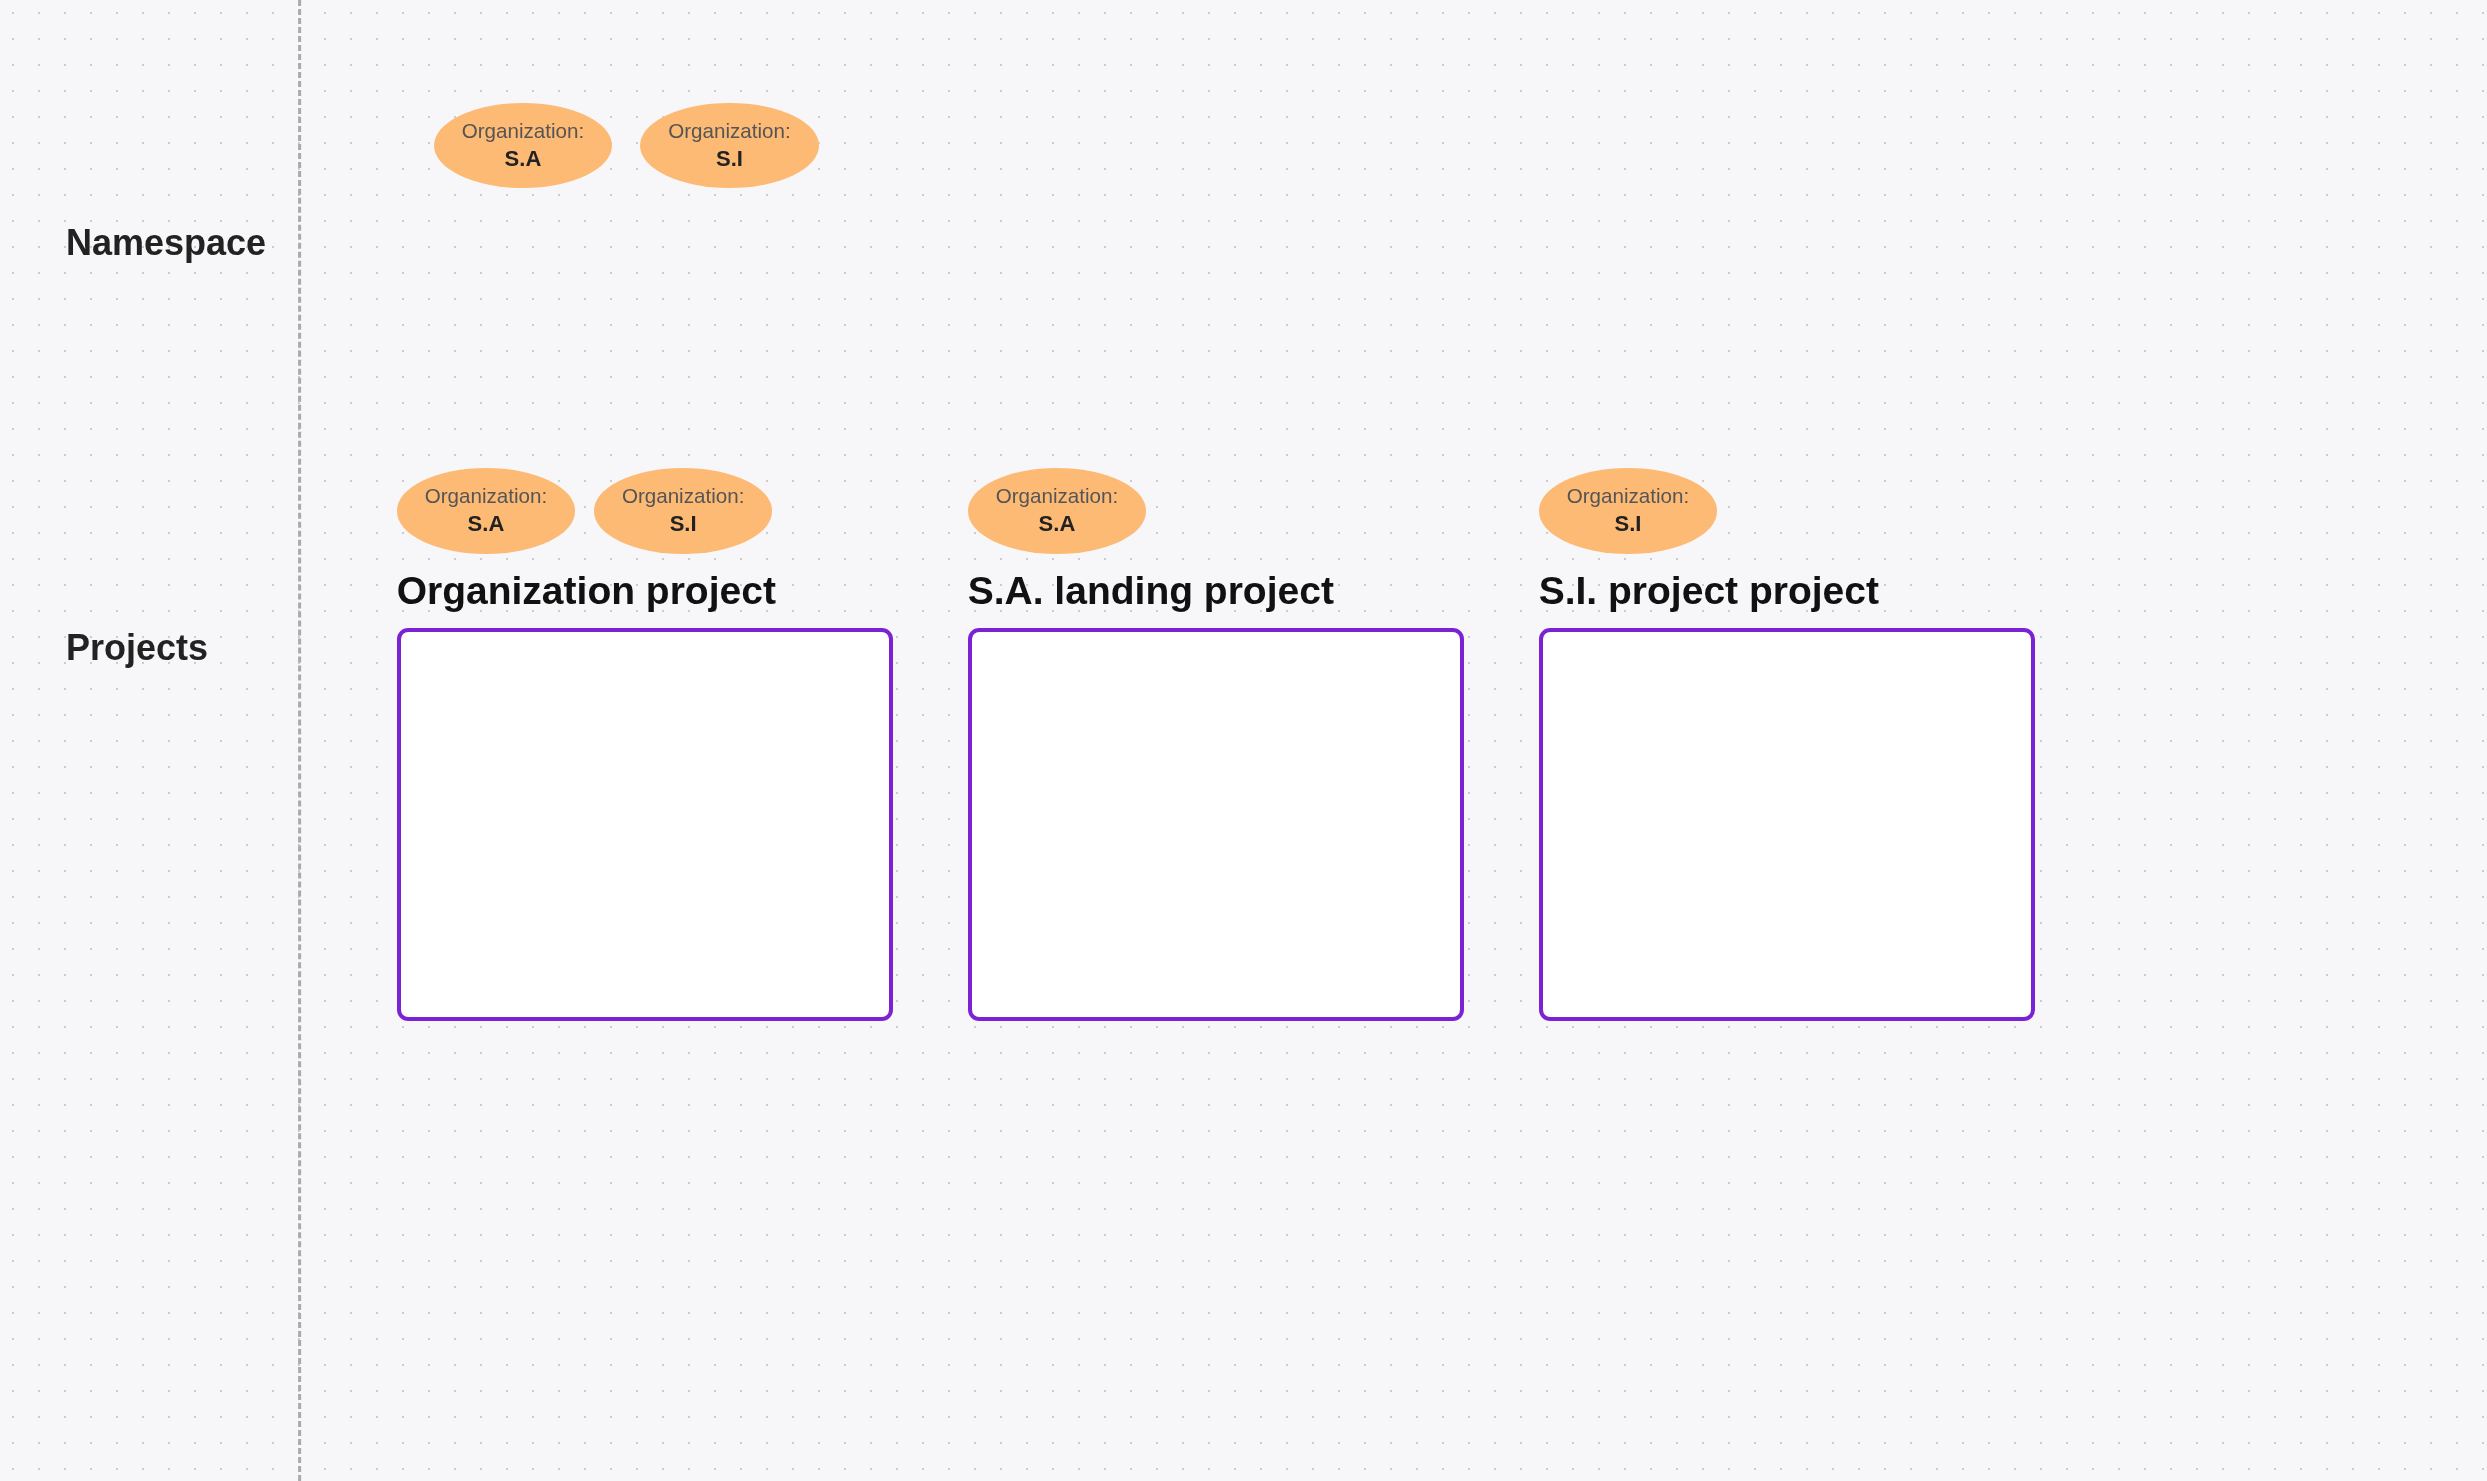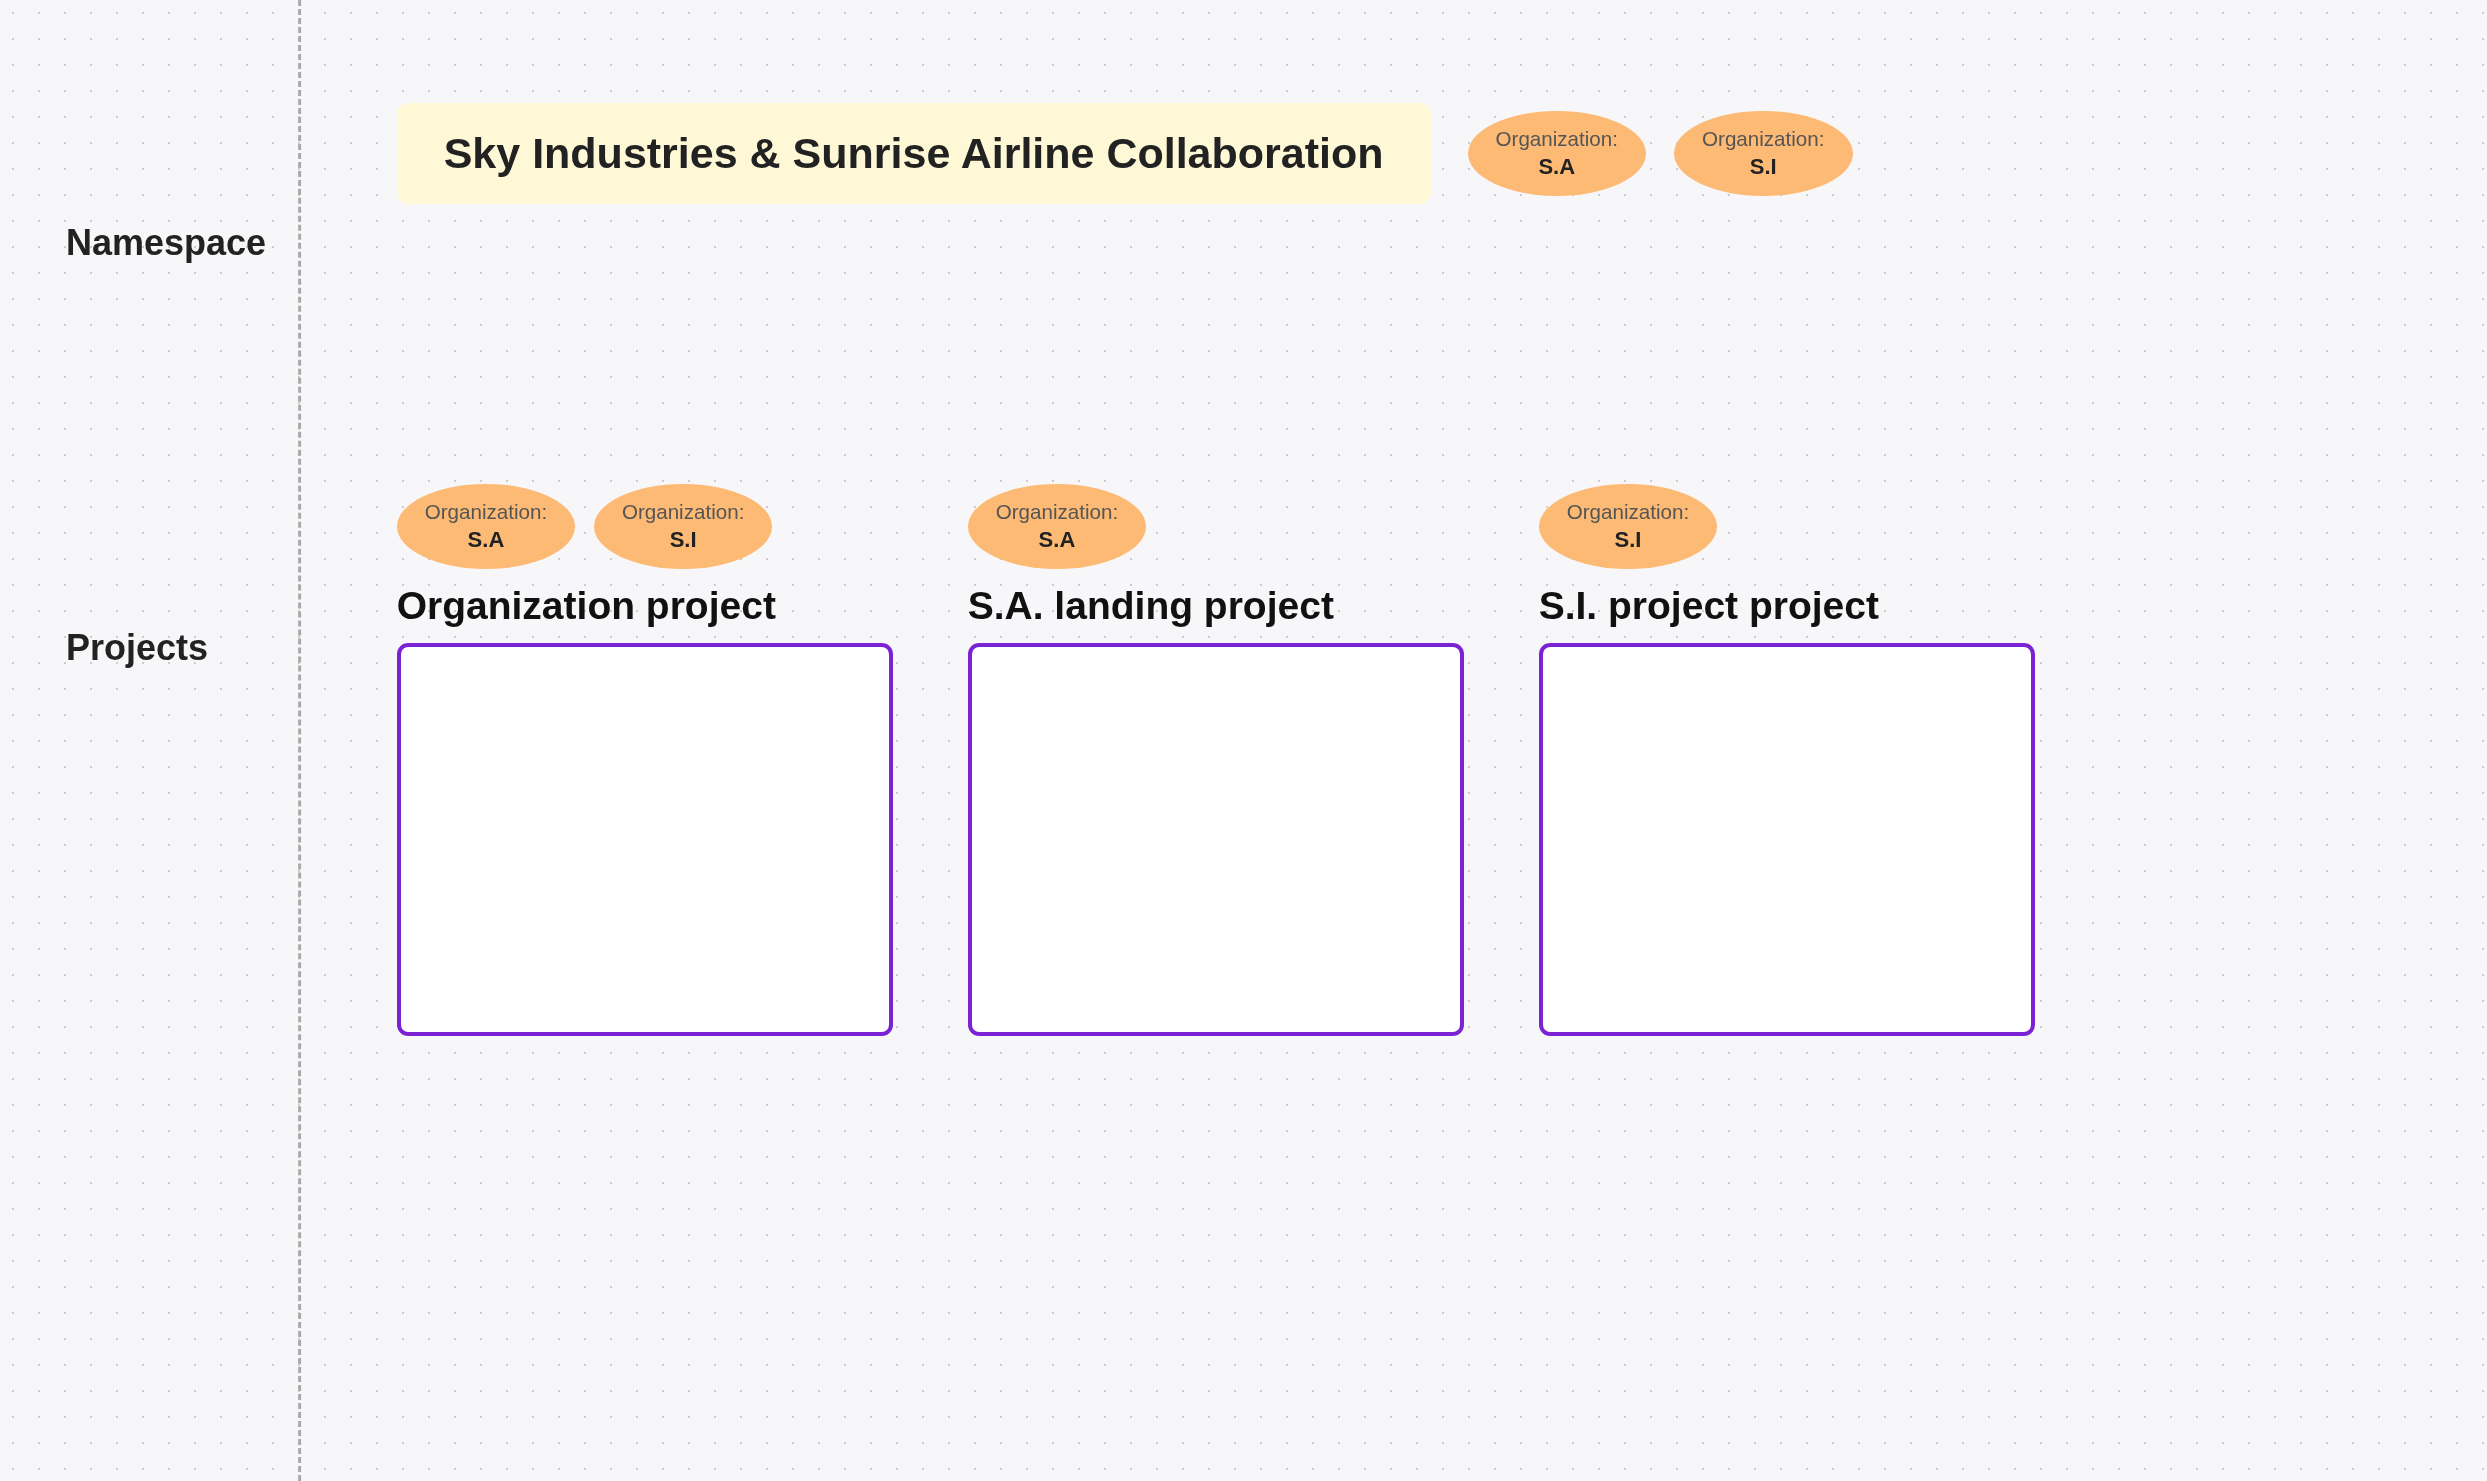--- a/index.html
+++ b/index.html
@@ -197,23 +197,20 @@
     <div class="sidebar-projects">
       <span class="sidebar-label">Projects</span>
     </div>
   </div>
 
   <div class="divider"></div>
 
   <div class="main-content">
 
     <div class="namespace-section">
-      <div class="namespace-box">
-        <span>Sky Industries &amp; Sunrise Airline Collaboration</span>
-      </div>
       <div class="org-badges-inline">
         <div class="org-badge">
           <span class="org-label">Organization:</span>
           <span class="org-name">S.A</span>
         </div>
         <div class="org-badge">
           <span class="org-label">Organization:</span>
           <span class="org-name">S.I</span>
         </div>
       </div>

